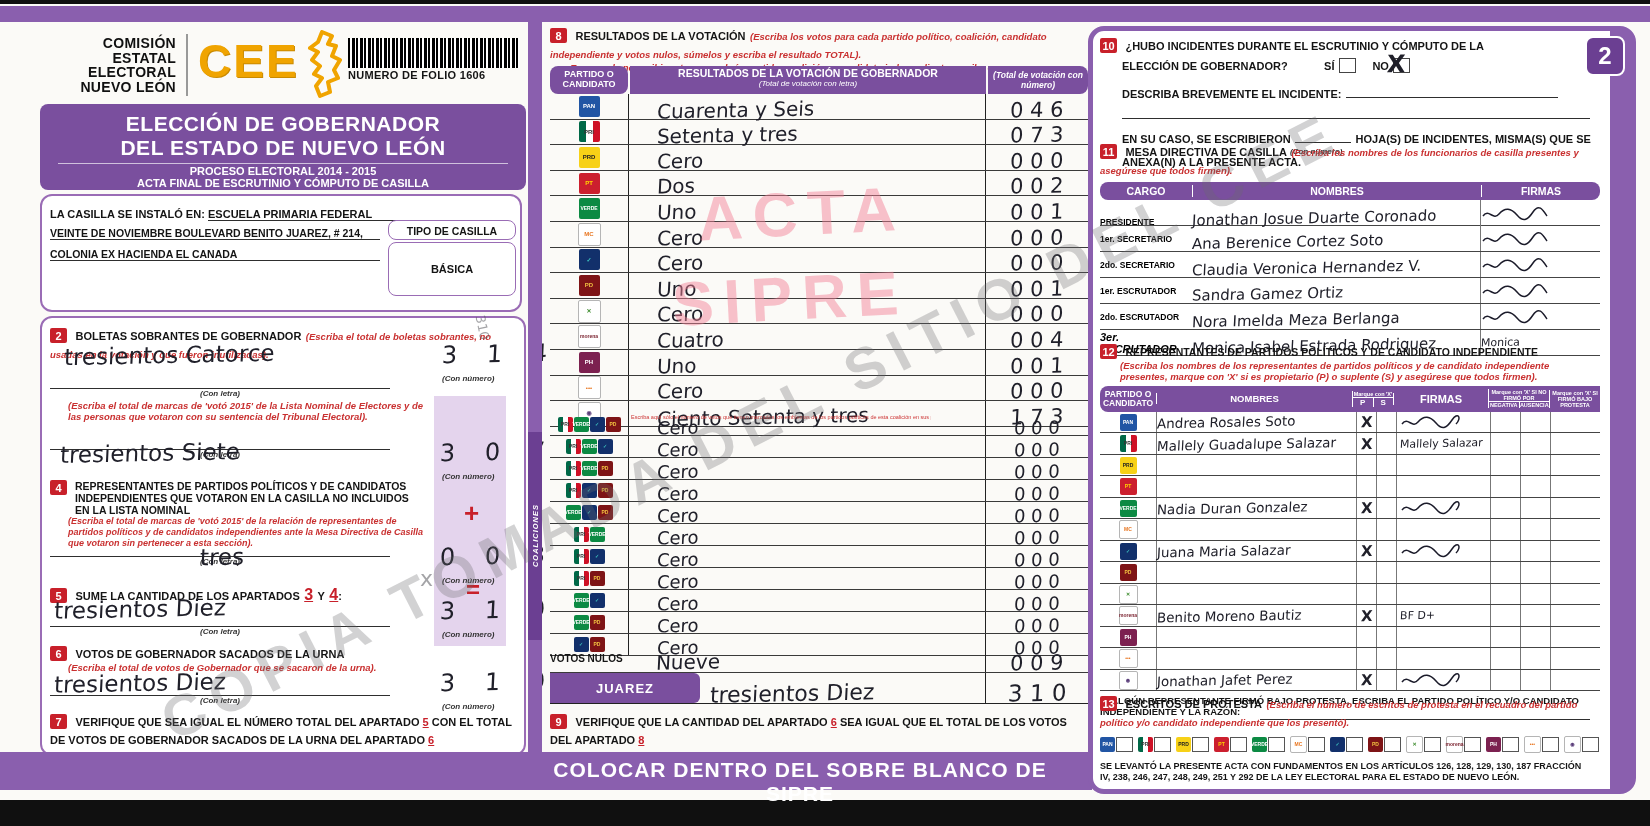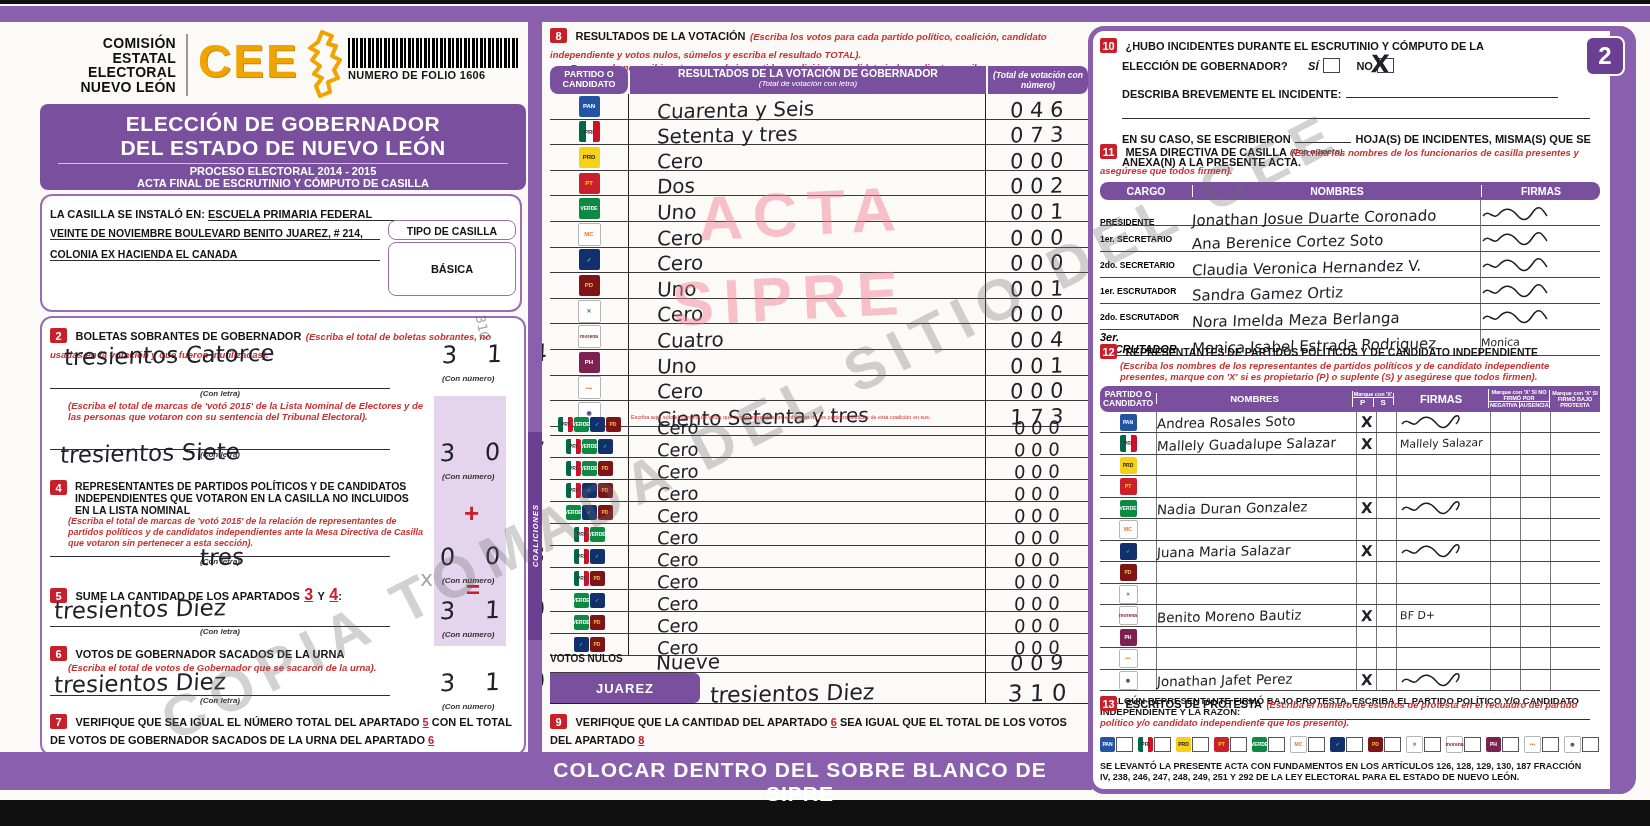--- a/index.html
+++ b/index.html
@@ -623,21 +623,21 @@
   <div class="rpanel"></div>
   <div class="pagebadge">2</div>
 
   <div class="abs" style="left:1100px;top:30px;width:500px;height:752px;">
 
     <div style="position:absolute;left:0;top:2px;width:500px;">
       <div><span class="badge">10</span>
         <span class="lbl">¿HUBO INCIDENTES DURANTE EL ESCRUTINIO Y CÓMPUTO DE LA</span></div>
       <div style="margin-left:22px;margin-top:2px;">
         <span class="lbl">ELECCIÓN DE GOBERNADOR?</span>
-        <span class="lbl" style="margin-left:16px;font-style:italic;">SÍ</span>
+        <span class="lbl" style="margin-left:32px;">SÍ</span>
         <span class="chk"></span>
         <span class="lbl" style="margin-left:12px;">NO</span>
         <span class="chk" style="position:relative;">
           <span class="hand" style="position:absolute;left:-7px;top:-9px;font-size:24px;font-weight:bold;">X</span>
         </span>
       </div>
       <div style="margin-left:22px;margin-top:10px;">
         <span class="lbl">DESCRIBA BREVEMENTE EL INCIDENTE:</span>
         <span class="hline" style="display:inline-block;width:212px;"></span>
       </div>

